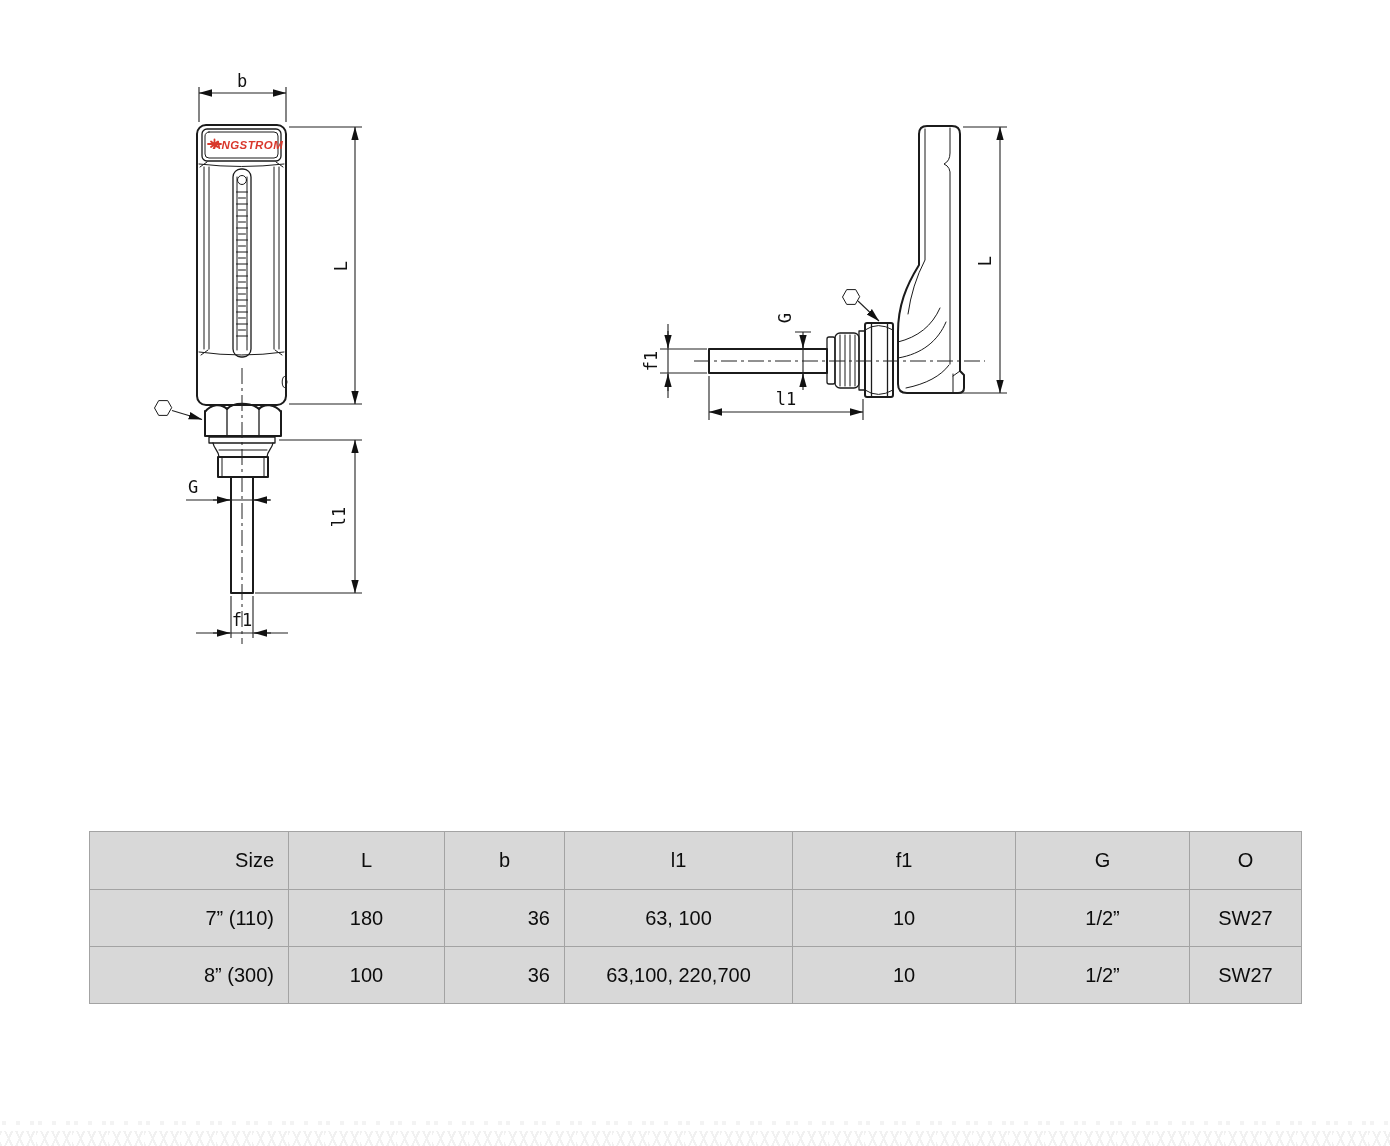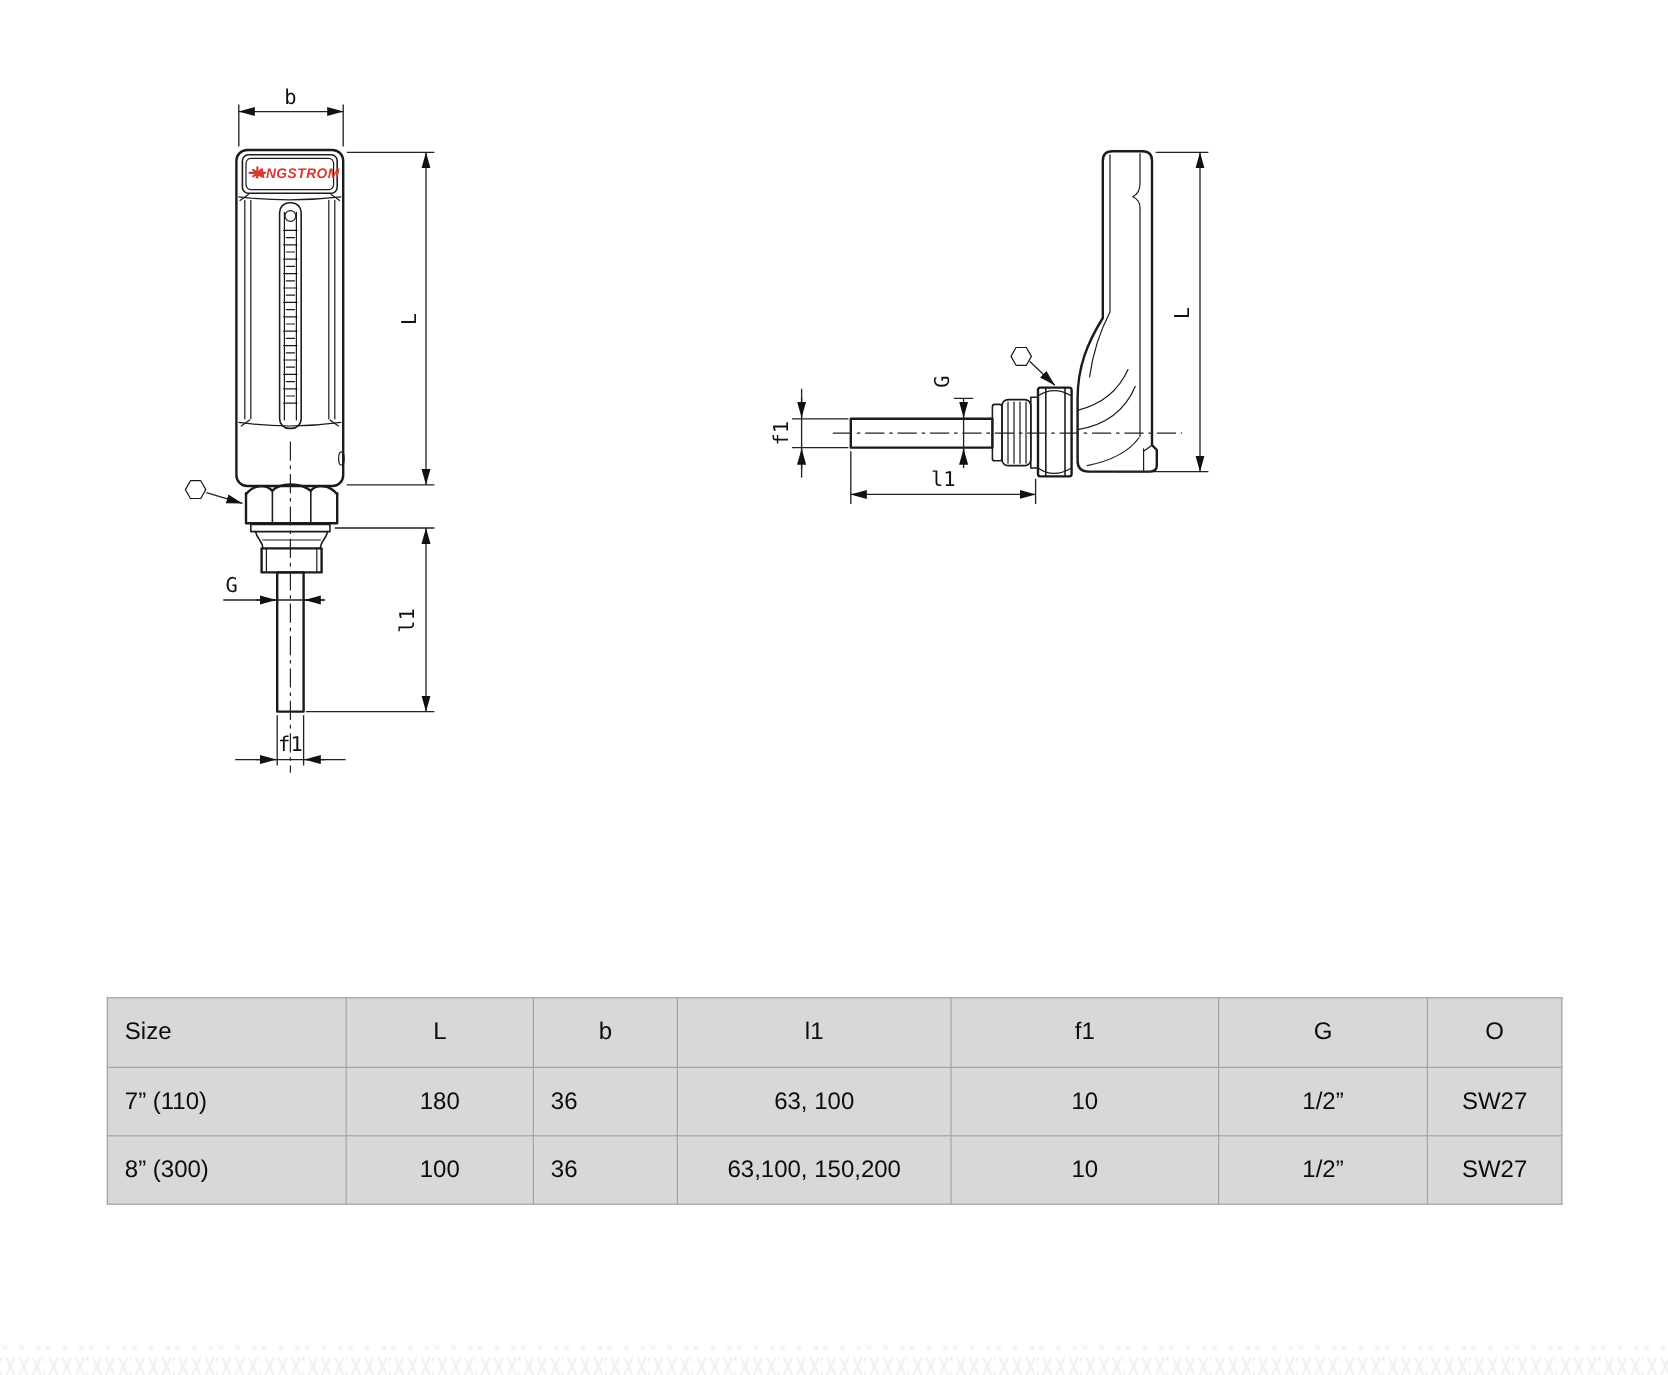--- a/index.html
+++ b/index.html
@@ -17,23 +17,23 @@
         font-style:italic;font-weight:bold;font-size:11.5px;letter-spacing:.4px;}
   .logoicon{stroke:var(--logo-red,#d9382c);stroke-width:1.8;fill:none;stroke-linecap:round;}
   
   .spec-table{position:absolute;left:89px;top:831px;}
   .spec-table table{border-collapse:collapse;table-layout:fixed;
         background:var(--table-bg,#d8d8d8);
         font-family:"Liberation Sans",sans-serif;font-size:20px;color:#0c0c0c;}
   .spec-table th,.spec-table td{border:1.5px solid var(--grid-color,#a3a3a3);
         height:56px;padding:0 14px;font-weight:400;white-space:nowrap;overflow:hidden;}
   .spec-table tr.hdr th{height:57px;}
-  .c0{text-align:left;}
+  .c0{text-align:right;}
   .c1,.c3,.c4,.c5,.c6{text-align:center;}
-  .c2{}
+  .c2{text-align:right;}
   
   .watermark{position:absolute;left:0;bottom:0;width:100%;height:28px;opacity:.75;
      background-image:
        repeating-linear-gradient(90deg,#f0f0f0 0 4px,transparent 4px 14px),
        repeating-linear-gradient(115deg,#ededed 0 2px,transparent 2px 10px),
        repeating-linear-gradient(65deg,#ededed 0 2px,transparent 2px 10px);
      background-size:36px 4px,36px 15px,36px 15px;
      background-position:2px 3px,0 13px,0 13px;
      background-repeat:repeat-x;}
 </style>
@@ -218,21 +218,21 @@
         <td class="c2">36</td>
         <td class="c3">63, 100</td>
         <td class="c4">10</td>
         <td class="c5">1/2”</td>
         <td class="c6">SW27</td>
       </tr>
       <tr>
         <td class="c0">8” (300)</td>
         <td class="c1">100</td>
         <td class="c2">36</td>
-        <td class="c3">63,100, 150,200</td>
+        <td class="c3">63,100, 220,700</td>
         <td class="c4">10</td>
         <td class="c5">1/2”</td>
         <td class="c6">SW27</td>
       </tr>
     </tbody>
       </table>
   </div>
 
   <div class="watermark"></div>
 </div>

